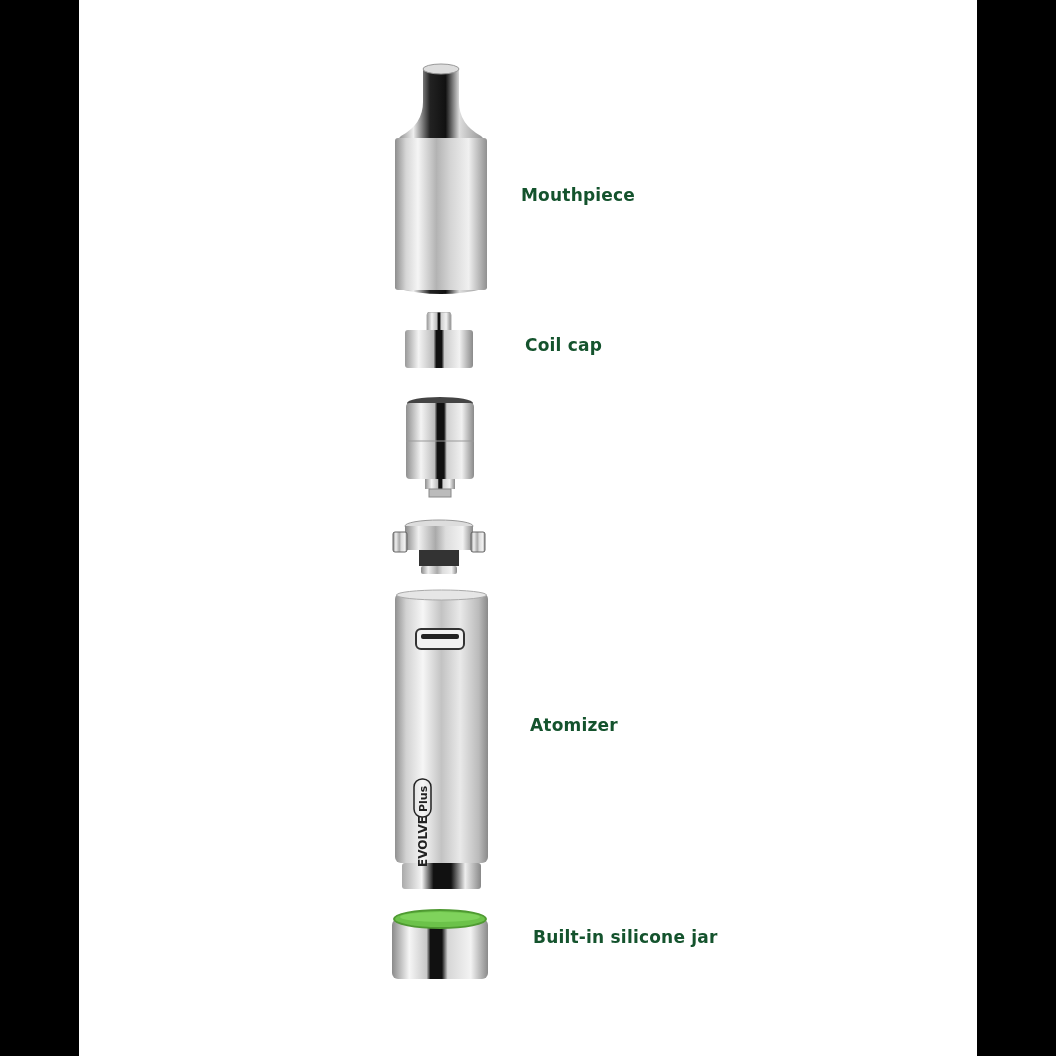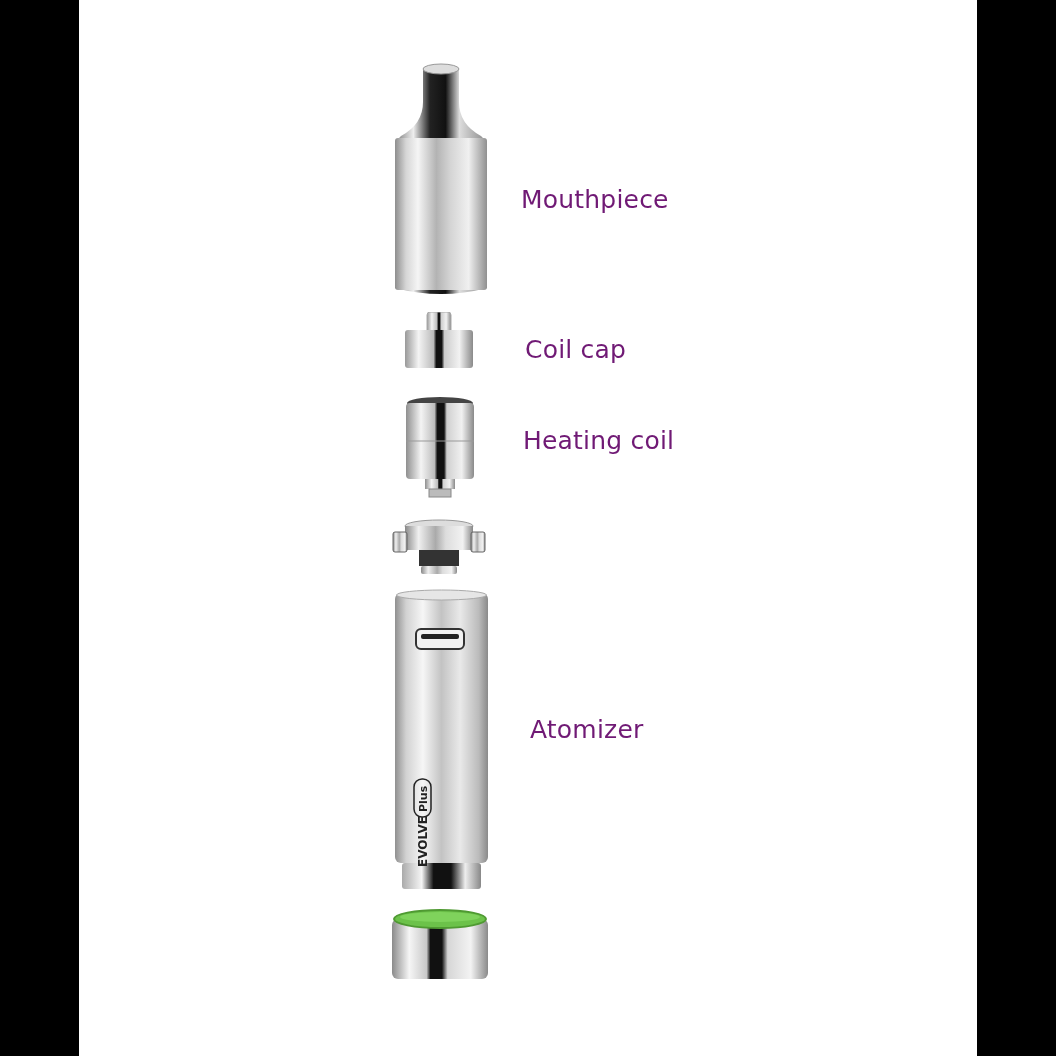--- a/index.html
+++ b/index.html
@@ -1,19 +1,19 @@
 <!DOCTYPE html>
 <html><head>
 <meta charset="utf-8">
 <style>
   html, body { margin:0; padding:0; }
   body { width:1056px; height:1056px; background:#000; position:relative; overflow:hidden; font-family:"DejaVu Sans", "Liberation Sans", sans-serif; }
   .canvas { position:absolute; left:79px; top:0; width:898px; height:1056px; background:#fff; }
   .part { position:absolute; }
-  .label { position:absolute; font-weight:normal; font-size:25px; color:#701a75; white-space:nowrap; letter-spacing:0.2px; }
+  .label { position:absolute; font-weight:bold; font-size:17px; color:#14532d; white-space:nowrap; letter-spacing:0.2px; }
 </style>
 </head>
 <body>
 
 <div class="canvas">
 
   <div class="part" style="left:314px; top:62px; width:96px; height:236px;">
     <svg width="96" height="236" viewBox="0 0 96 236">
       <defs>
         <linearGradient id="mpg" x1="0" x2="1">
@@ -75,21 +75,20 @@
           <stop offset="1" stop-color="#8a8a8a"></stop>
         </linearGradient>
       </defs>
       <ellipse cx="37" cy="8" rx="33" ry="6" fill="#444"></ellipse>
       <rect x="3" y="8" width="68" height="76" rx="4" fill="url(#hcg)"></rect>
       <line x1="3" y1="46" x2="71" y2="46" stroke="#999" stroke-width="1"></line>
       <rect x="22" y="84" width="30" height="10" fill="url(#hcg)"></rect>
       <rect x="26" y="94" width="22" height="8" fill="#bbb" stroke="#888"></rect>
     </svg>
   </div>
-  <div class="label" style="left:444px; top:426px;">Heating coil</div>
 
   <div class="part" style="left:312px; top:518px; width:96px; height:60px;">
     <svg width="96" height="60" viewBox="0 0 96 60">
       <defs>
         <linearGradient id="abg" x1="0" x2="1">
           <stop offset="0" stop-color="#888"></stop>
           <stop offset="0.2" stop-color="#f0f0f0"></stop>
           <stop offset="0.45" stop-color="#aaa"></stop>
           <stop offset="0.6" stop-color="#ddd"></stop>
           <stop offset="0.85" stop-color="#f2f2f2"></stop>
@@ -152,14 +151,15 @@
           <stop offset="0.58" stop-color="#d6d6d6"></stop>
           <stop offset="0.82" stop-color="#f3f3f3"></stop>
           <stop offset="1" stop-color="#8a8a8a"></stop>
         </linearGradient>
       </defs>
       <rect x="3" y="14" width="96" height="60" rx="6" fill="url(#sjg)"></rect>
       <ellipse cx="51" cy="14" rx="46" ry="9" fill="#6cc24a" stroke="#4f9a32" stroke-width="2"></ellipse>
       <ellipse cx="51" cy="12" rx="40" ry="5" fill="#7fd35c"></ellipse>
     </svg>
   </div>
+  <div class="label" style="left:454px; top:927px;">Built-in silicone jar</div>
 
 </div>
 
 </body></html>

